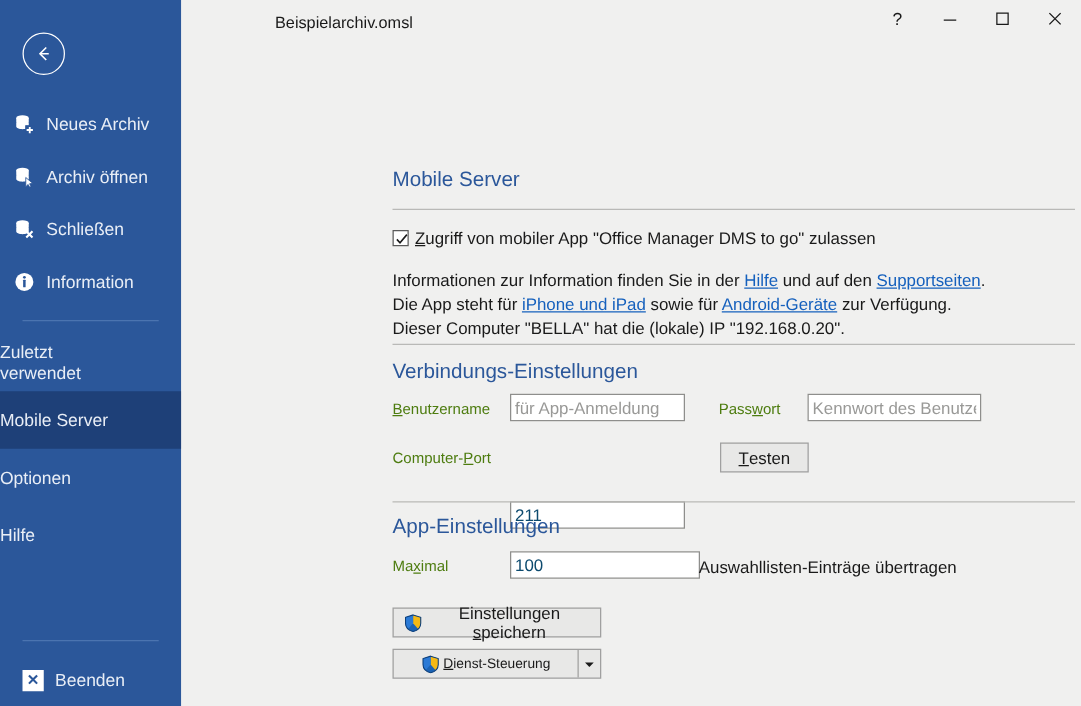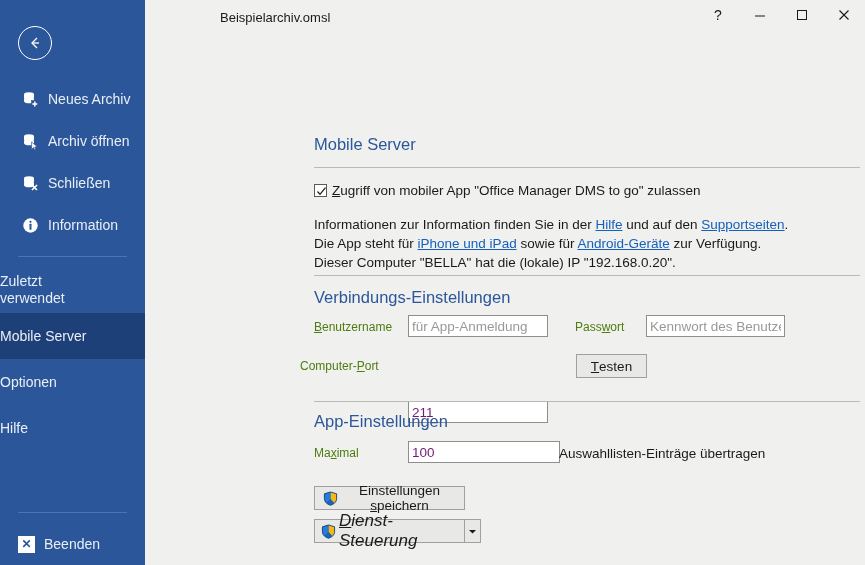--- a/index.html
+++ b/index.html
@@ -41,21 +41,21 @@
     justify-content: center;
     cursor: pointer;
   }
   .back-btn svg { display:block; }
 
   .nav-top { margin-top: 18px; }
   .nav-item {
     display: flex;
     align-items: center;
     height: 42px;
-    padding-left: 20px;
+    padding-left: 9px;
     box-sizing: border-box;
     font-size: 14px;
     color: #e9eef6;
     cursor: pointer;
     white-space: nowrap;
   }
   .nav-item .nav-ico {
     width: 20px;
     height: 20px;
     margin-right: 8px;
@@ -206,21 +206,21 @@
     font-size: 12px;
     color: #4d7c0f;
   }
   .txtbox {
     border: 1px solid #8e8e8c;
     background: #ffffff;
     height: 22px;
     box-sizing: border-box;
     font-family: "Liberation Sans", sans-serif;
     font-size: 13.5px;
-    color: #701a75;
+    color: #0c4a6e;
     padding: 0 3px;
     outline: none;
   }
   .txtbox::placeholder { color: #999997; opacity: 1; }
 
   .btn {
     border: 1px solid #a0a0a0;
     background: #e8e8e7;
     font-family: "Liberation Sans", sans-serif;
     font-size: 13.5px;
@@ -244,24 +244,23 @@
     background: #e8e8e7;
     height: 24px;
     box-sizing: border-box;
     cursor: pointer;
   }
   .split-main {
     display: flex;
     align-items: center;
     justify-content: center;
     flex: 1 1 auto;
-    font-size: 17px;
+    font-size: 11px;
     color: #1a1a1a;
     padding: 0 6px;
-    font-style: italic;
   }
   .split-arrow {
     width: 17px;
     border-left: 1px solid #a0a0a0;
     display: flex;
     align-items: center;
     justify-content: center;
   }
   .shield {
     width: 15px;
@@ -419,37 +418,37 @@
       <div class="rule" style="position:absolute;left:169px;top:237px;"></div>
 
       <h2 class="sec-title" style="position:absolute;left:169px;top:250px;">Verbindungs-Einstellungen</h2>
 
       <div class="fld-label" style="position:absolute;left:169px;top:282px;"><u>B</u><span>enutzername</span></div>
       <input class="txtbox" style="position: absolute; left: 263px; top: 277px; width: 140px;" placeholder="für App-Anmeldung">
 
       <div class="fld-label" style="position:absolute;left:430px;top:282px;"><span>Pass</span><u>w</u><span>ort</span></div>
       <input class="txtbox" style="position: absolute; left: 501px; top: 277px; width: 139px;" placeholder="Kennwort des Benutzers">
 
-      <div class="fld-label" style="position:absolute;left:155px;top:321px;"><span>Computer-</span><u>P</u><span>ort</span></div>
+      <div class="fld-label" style="position:absolute;left:169px;top:321px;"><span>Computer-</span><u>P</u><span>ort</span></div>
       <input class="txtbox" style="position: absolute; left: 263px; top: 316px; width: 140px; margin-top: 47px;" placeholder="" value="211">
 
       <button class="btn" style="position:absolute;left:431px;top:316px;width:71px;">
           <u>T</u>
           <span>esten</span>
         </button>
 
       <div class="rule" style="position:absolute;left:169px;top:363px;"></div>
 
       <h2 class="sec-title" style="position:absolute;left:169px;top:374px;">App-Einstellungen</h2>
 
       <div class="fld-label" style="position:absolute;left:169px;top:408px;"><span>Ma</span><u>x</u><span>imal</span></div>
       <input class="txtbox" style="position: absolute; left: 263px; top: 403px; width: 152px;" placeholder="" value="100">
       <div class="hint-text" style="position:absolute;left:414px;top:408px;">Auswahllisten-Einträge übertragen</div>
 
-      <button class="btn shield-btn" style="position:absolute;left:169px;top:448px;width:151px;">
+      <button class="btn shield-btn" style="position:absolute;left:169px;top:448px;width:167px;">
         <span class="shield">
           <svg width="15" height="15" viewBox="0 0 16 16">
             <path d="M8 1 L14.5 3 V8 C14.5 11.6 11.6 14.2 8 15.2 C4.4 14.2 1.5 11.6 1.5 8 V3 Z" fill="#1b63b5"></path>
             <path d="M8 1 L14.5 3 V8 C14.5 10 13.6 11.7 12.3 13 L8 8.2 Z" fill="#f5b914"></path>
             <path d="M8 1 L1.5 3 V8 C1.5 10 2.4 11.7 3.7 13 L8 8.2 Z" fill="#2b7ad6"></path>
             <path d="M8 1 L14.5 3 V8 C14.5 11.6 11.6 14.2 8 15.2 C4.4 14.2 1.5 11.6 1.5 8 V3 Z" fill="none" stroke="#0d3f7a" stroke-width="0.9"></path>
           </svg>
         </span>
         <span><span>Einstellungen </span><u>s</u><span>peichern</span></span>
       </button>

